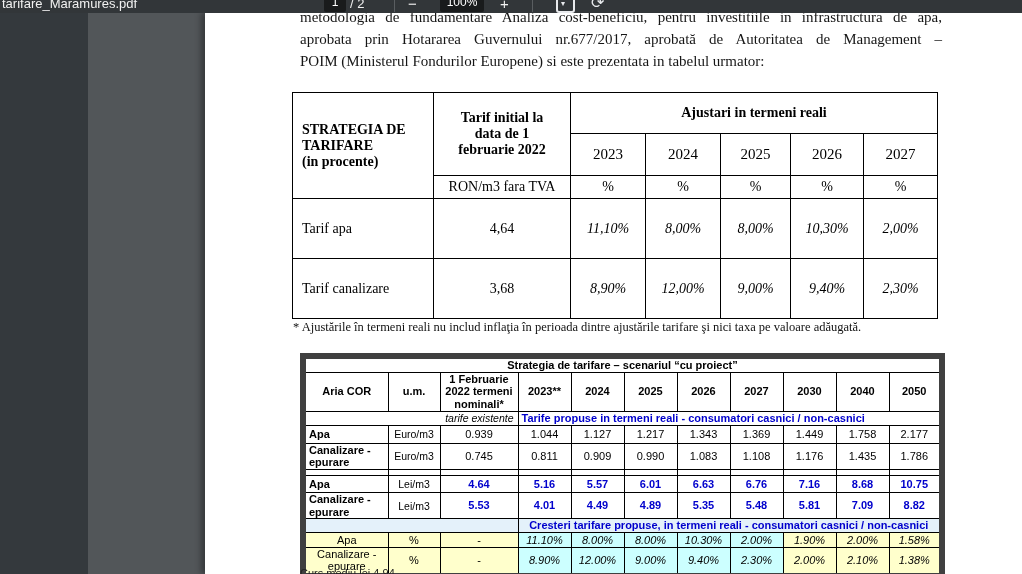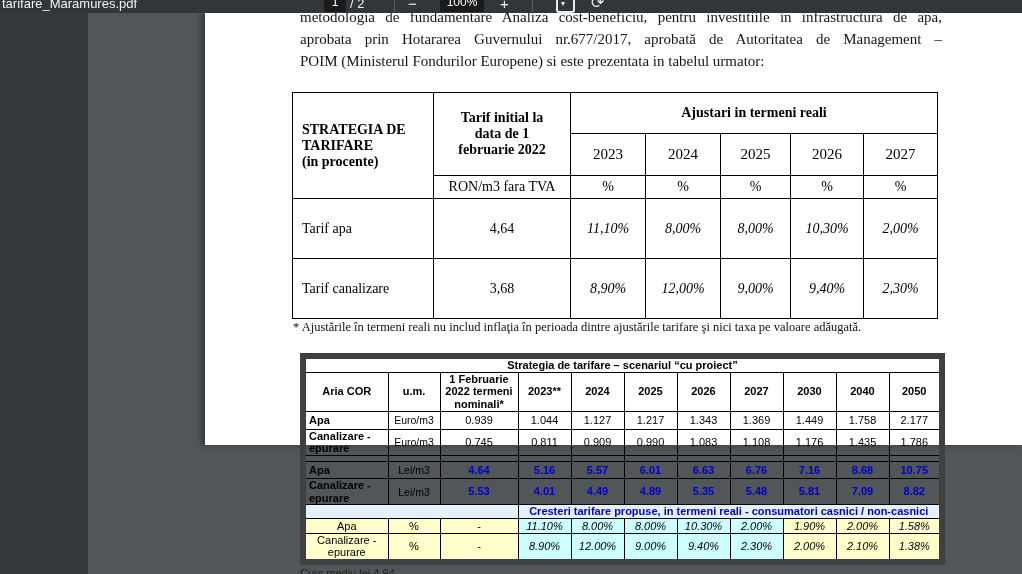--- a/index.html
+++ b/index.html
@@ -17,21 +17,21 @@
           border-radius:2px;}
   .tb-div{position:absolute;top:-3px;width:1px;height:15px;background:#5a5e61;}
   .fit-rect{position:absolute;top:-4px;left:556px;width:15px;height:13px;
             border:2px solid #e8eaed;border-radius:3px;text-align:center;}
   .fit-rect .caret{position:absolute;left:3px;top:1px;font-size:8px;color:#e8eaed;}
   .rot{position:absolute;left:591px;top:-7px;font-size:16px;color:#e8eaed;}
 
   
   .side-strip{position:absolute;left:0;top:13px;width:88px;height:561px;
               background:#34393d;}
-  .page{position:absolute;left:205px;top:13px;width:817px;height:432px;
+  .page{position:absolute;left:205px;top:13px;width:817px;height:561px;
         background:#ffffff;box-shadow:-4px 0 6px rgba(0,0,0,.35);}
 
   
   .para{position:absolute;left:95px;top:-7px;width:642px;
         font-family:"Liberation Serif",serif;font-size:15px;color:#161616;}
   .para .ln{height:22px;line-height:22px;text-align:justify;
             text-align-last:justify;white-space:nowrap;}
   .para .ln.last{text-align-last:left;}
   .footnote{position:absolute;left:88px;top:307px;width:650px;
             font-family:"Liberation Serif",serif;font-size:12.5px;color:#111;}
@@ -177,20 +177,24 @@
 nominali*</td>
         <td class="b">2023**</td>
         <td class="b">2024</td>
         <td class="b">2025</td>
         <td class="b">2026</td>
         <td class="b">2027</td>
         <td class="b">2030</td>
         <td class="b">2040</td>
         <td class="b">2050</td>
       </tr>
+      <tr style="height:14px">
+        <td colspan="3" class="rt it sm">tarife existente</td>
+        <td colspan="8" class="lf blue">Tarife propuse in termeni reali - consumatori casnici / non-casnici</td>
+      </tr>
       <tr style="height:18px">
         <td class="lf b">Apa</td>
         <td class="sm">Euro/m3</td>
         <td>0.939</td>
         <td>1.044</td>
         <td>1.127</td>
         <td>1.217</td>
         <td>1.343</td>
         <td>1.369</td>
         <td>1.449</td>

